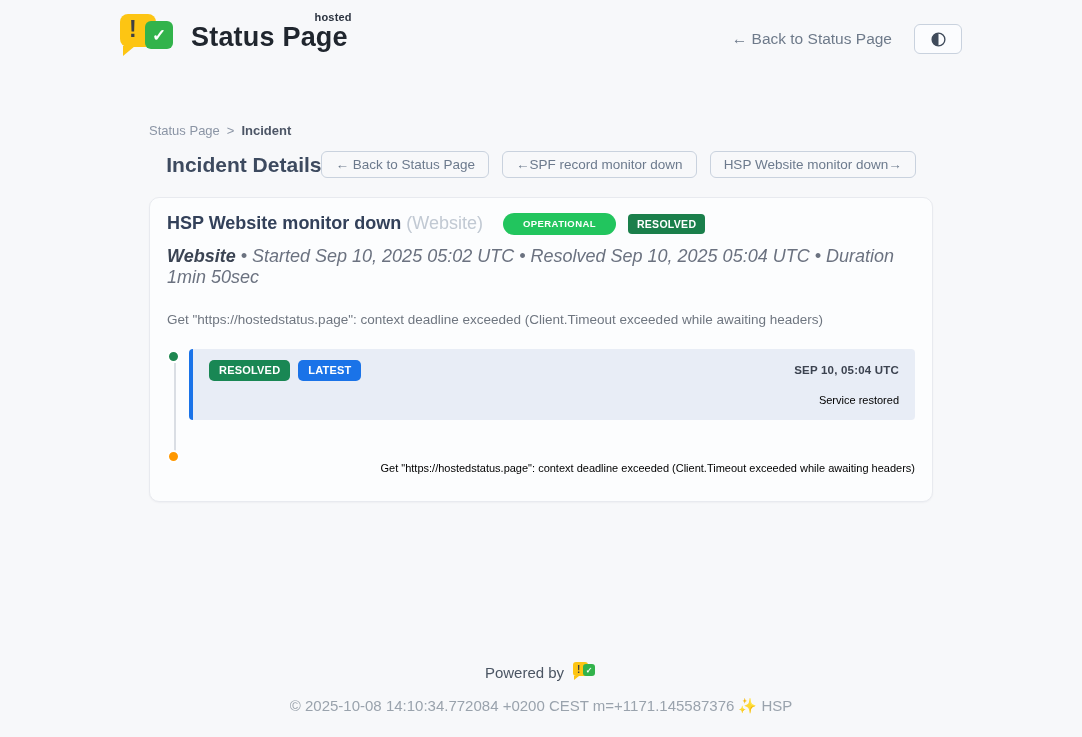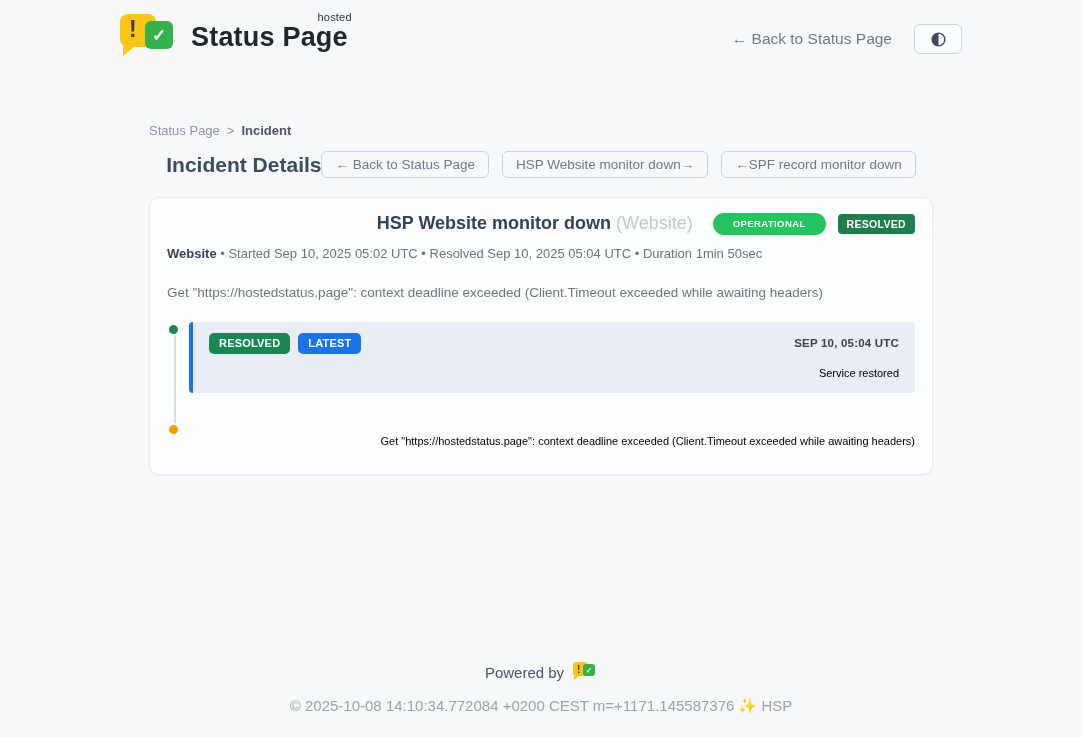--- a/index.html
+++ b/index.html
@@ -37,21 +37,21 @@
     background: #32b34b; border-radius: 6px;
     display: flex; align-items: center; justify-content: center;
     color: #fff; font-size: 17px; font-weight: 700;
   }
   .logo-text {
     position: relative; margin-top: 8px;
     font-size: 27px; font-weight: 600; color: #20262e; letter-spacing: .2px;
   }
   .logo-hosted {
     position: absolute; right: -4px; top: -11px;
-    font-size: 11px; font-weight: 400; color: #2c3440; letter-spacing: .2px;
+    font-size: 11px; font-weight: 700; color: #2c3440; letter-spacing: .2px;
   }
   .topbar-right { display: flex; align-items: center; gap: 22px; margin-top: 10px; }
   .back-link { color: #6e7a8a; font-size: 15.5px; text-decoration: none; cursor: pointer; }
   .theme-btn {
     width: 48px; height: 30px; border: 1px solid #c9d2de; border-radius: 6px;
     background: #fbfcfe; display: flex; align-items: center; justify-content: center;
     cursor: pointer; padding: 0;
   }
 
   
@@ -70,33 +70,33 @@
     font-family: inherit; cursor: pointer; white-space: nowrap;
   }
 
   
   .card {
     margin-top: 19px; background: #fcfdfe;
     border: 1px solid #e8eaef; border-radius: 10px;
     padding: 15px 17px 27px;
     box-shadow: 0 1px 2px rgba(16,24,40,.04);
   }
-  .card-head { display: flex; align-items: center; justify-content: flex-end; }
+  .card-head { display: flex; align-items: center; }
   .incident-title { font-size: 18px; font-weight: 700; color: #33415a; margin: 0; }
   .incident-component { color: #c1c9d3; font-weight: 500; margin-left: 5px; }
   .badge { display: inline-block; color: #fff; font-weight: 700; line-height: 1; }
   .badge-operational {
     background: #22c55e; border-radius: 999px;
     font-size: 9.5px; padding: 6px 20px; letter-spacing: .4px; margin-left: 20px;
   }
   .badge-state {
     background: #1a7f4b; border-radius: 4px;
     font-size: 10.5px; padding: 5px 9px; letter-spacing: .3px; margin-left: 12px;
   }
-  .meta { margin-top: 11px; font-size: 13px; color: #6b7280; }
+  .meta { margin-top: 11px; font-size: 18px; color: #6b7280; font-style: italic; }
   .meta .meta-comp { color: #3b4453; font-weight: 700; }
   .description { margin: 24px 0 0 0; font-size: 13.5px; color: #6f7680; }
 
   
   .timeline { position: relative; margin-top: 22px; }
   .timeline::before {
     content: ""; position: absolute; left: 7px; top: 14px;
     width: 2px; height: 92px; background: #dadee4;
   }
   .timeline-item { display: flex; gap: 9px; position: relative; }
@@ -174,22 +174,22 @@
 
 <main class="container">
   <nav class="breadcrumb">
     <span class="crumb-root">Status Page</span><span class="sep">&gt;</span><span class="current">Incident</span>
   </nav>
 
   <div class="title-row">
     <h1 class="page-title">Incident Details</h1>
     <div class="nav-buttons">
       <button class="nav-btn">← Back to Status Page</button>
+      <button class="nav-btn">←SPF record monitor down</button>
       <button class="nav-btn">HSP Website monitor down→</button>
-      <button class="nav-btn">←SPF record monitor down</button>
     </div>
   </div>
 
   <section class="card">
     <div class="card-head">
       <h2 class="incident-title"><span>HSP Website monitor down</span><span class="incident-component">(Website)</span></h2>
       <span class="badge badge-operational">OPERATIONAL</span>
       <span class="badge badge-state">RESOLVED</span>
     </div>
 

